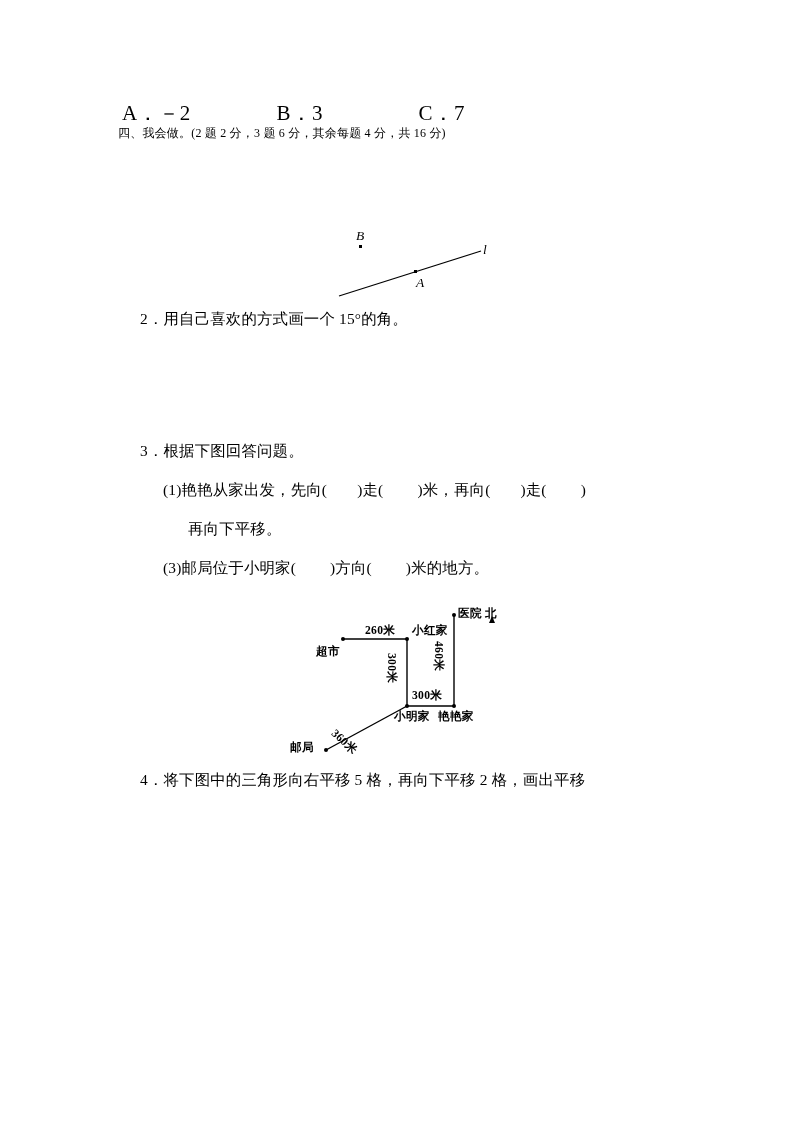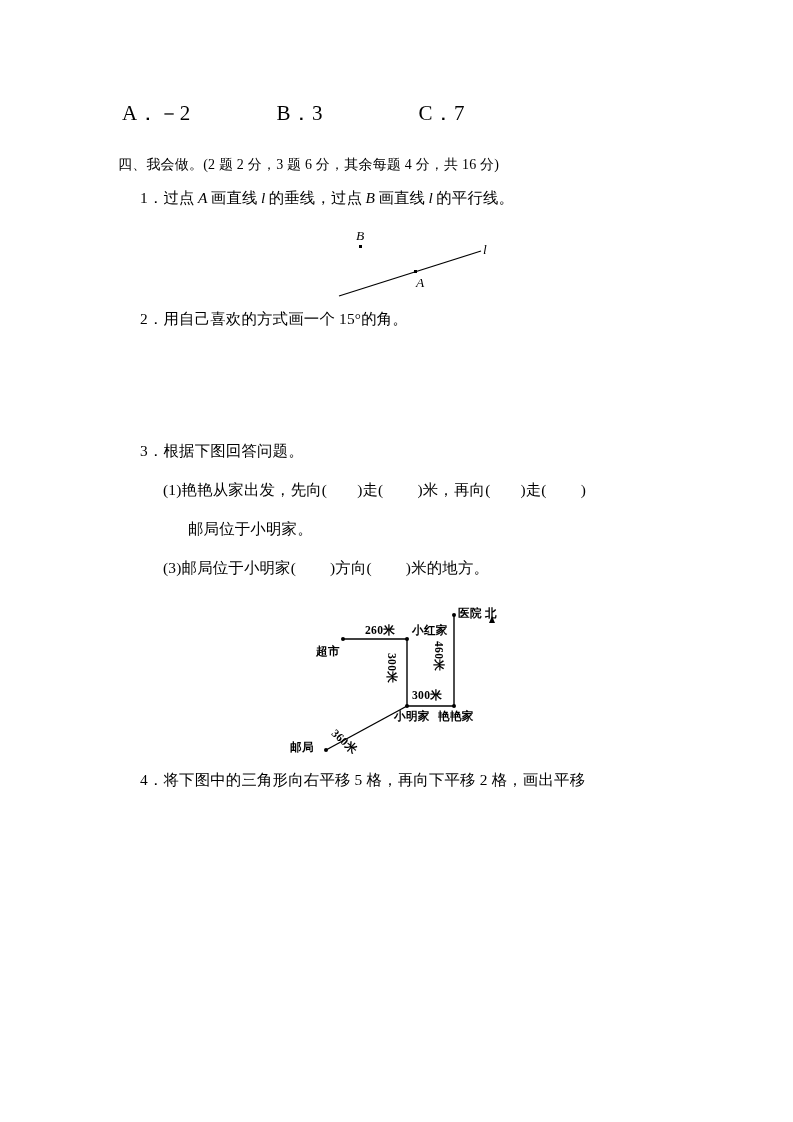--- a/index.html
+++ b/index.html
@@ -39,22 +39,22 @@
     top: 103px;
     font-size: 21px;
   }
   #choices .opt { display: inline-block; }
   #choices .gap1 { display: inline-block; width: 86px; }
   #choices .gap2 { display: inline-block; width: 96px; }
 
   
   #section-heading {
     left: 118px;
-    top: 158px;
-    font-size: 14px;
+    top: 127px;
+    font-size: 12px;
   }
 
   
   .q {
     font-size: 15.4px;
   }
   #q1-text  { left: 140px; top: 190px; }
   #q2-text  { left: 140px; top: 311px; }
   #q3-text  { left: 140px; top: 443px; }
   #q3-a-l1  { left: 163px; top: 482px; }
@@ -122,43 +122,40 @@
 <body>
 
 <div class="page">
 
   <div class="tline" id="choices">
     <span class="opt">A．－2</span><span class="gap1"></span><span class="opt">B．3</span><span class="gap2"></span><span class="opt">C．7</span>
   </div>
 
   <div class="tline cn" id="section-heading">四、我会做。(2 题 2 分，3 题 6 分，其余每题 4 分，共 16 分)</div>
 
-  <div class="tline cn q" id="q1-text">
-    <span>1．</span><span>过点</span> <span class="ital">A</span> <span>画直线</span> <span class="ital">l</span> <span>的垂线，过点</span> <span class="ital">B</span> <span>画直线</span> <span class="ital">l</span> <span>的平行线。</span>
-  </div>
 
   <div id="fig-line">
     <svg width="175" height="85">
       <line x1="14" y1="74" x2="156" y2="29" stroke="#000" stroke-width="1.1"></line>
     </svg>
     <span class="dot" style="left:34px; top:23px;"></span>
     <span class="lbl" style="left:31px; top:6px;">B</span>
     <span class="dot" style="left:89px; top:48px;"></span>
     <span class="lbl" style="left:91px; top:53px;">A</span>
     <span class="lbl" style="left:158px; top:20px;">l</span>
   </div>
 
   <div class="tline cn q" id="q2-text">2．用自己喜欢的方式画一个 15°的角。</div>
 
   <div class="tline cn q" id="q3-text">3．根据下图回答问题。</div>
 
   <div class="tline cn q" id="q3-a-l1">
     <span>(1)艳艳从家出发，先向(</span><span class="blank-sm"></span><span>)走(</span><span class="blank-md"></span><span>)米，再向(</span><span class="blank-sm"></span><span>)走(</span><span class="blank-md"></span><span>)</span>
   </div>
-  <div class="tline cn q" id="q3-a-l2">邮局位于小明家。</div>
+  <div class="tline cn q" id="q3-a-l2">再向下平移。</div>
 
   <div class="tline cn q" id="q3-b-l1">
     <span>(3)邮局位于小明家(</span><span class="blank-md"></span><span>)方向(</span><span class="blank-md"></span><span>)米的地方。</span>
   </div>
 
   <div id="fig-map">
     <svg width="250" height="162">
 
       <line x1="61" y1="41" x2="125" y2="41" stroke="#000" stroke-width="1.4"></line>
 

